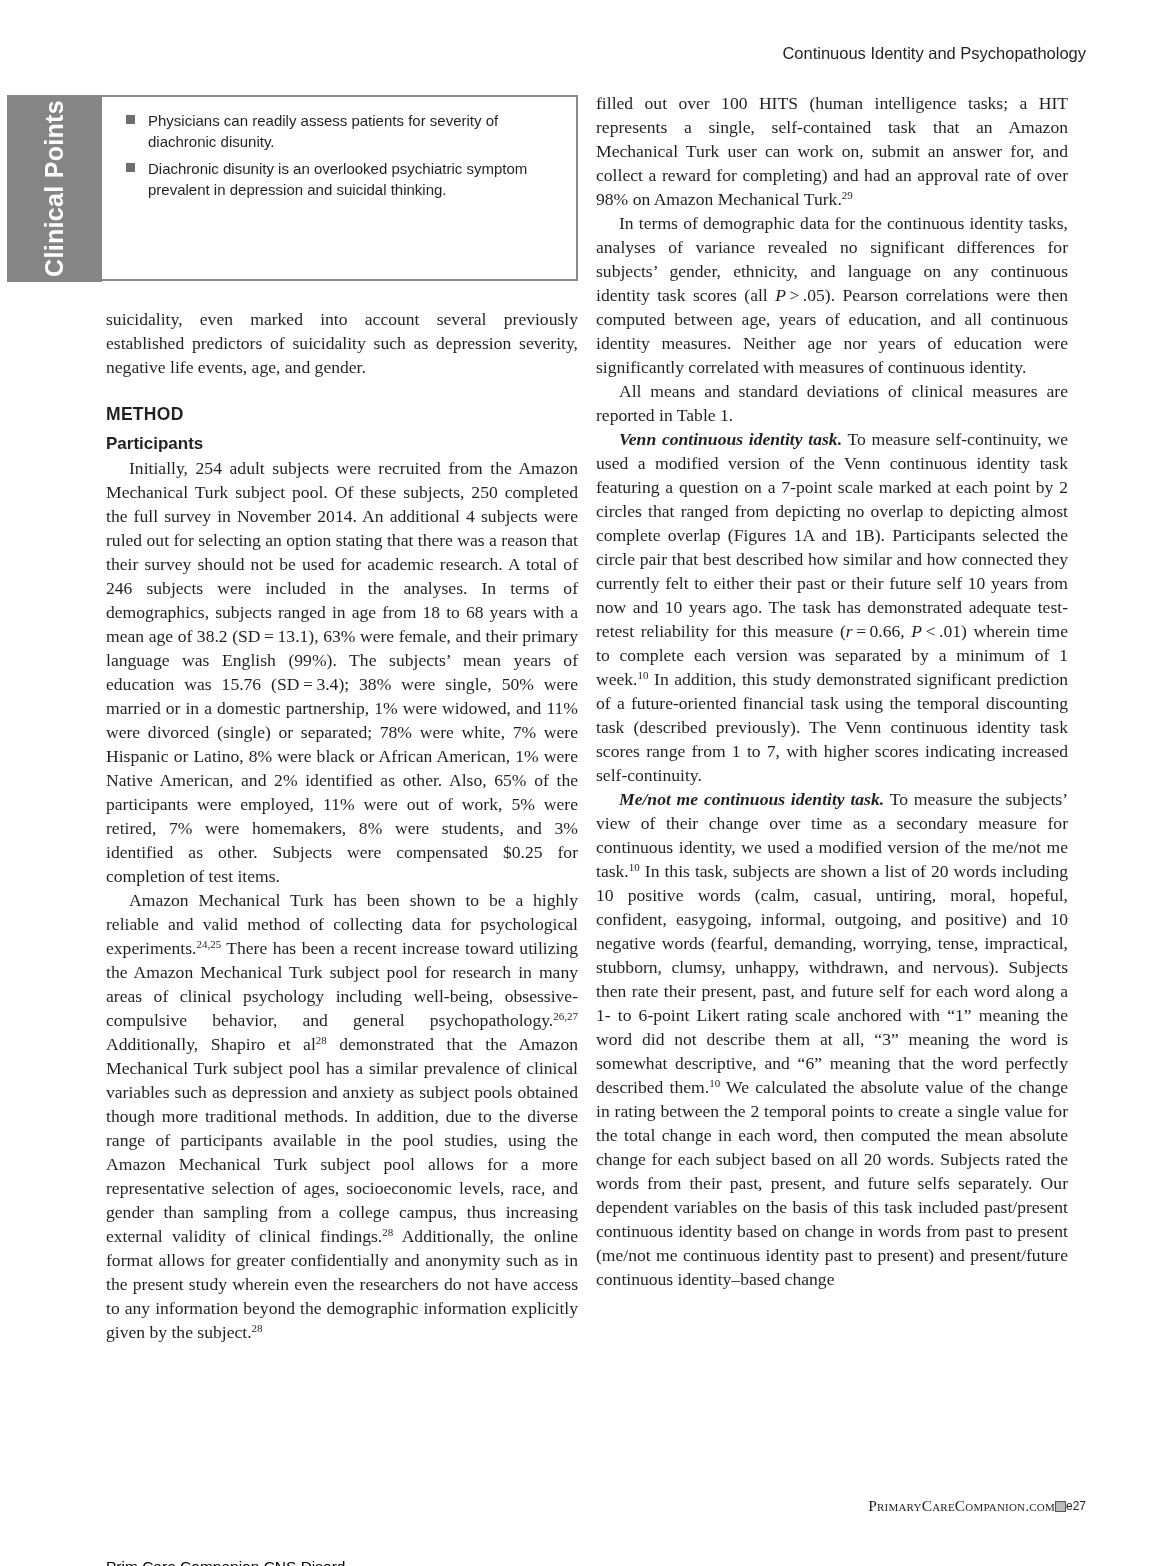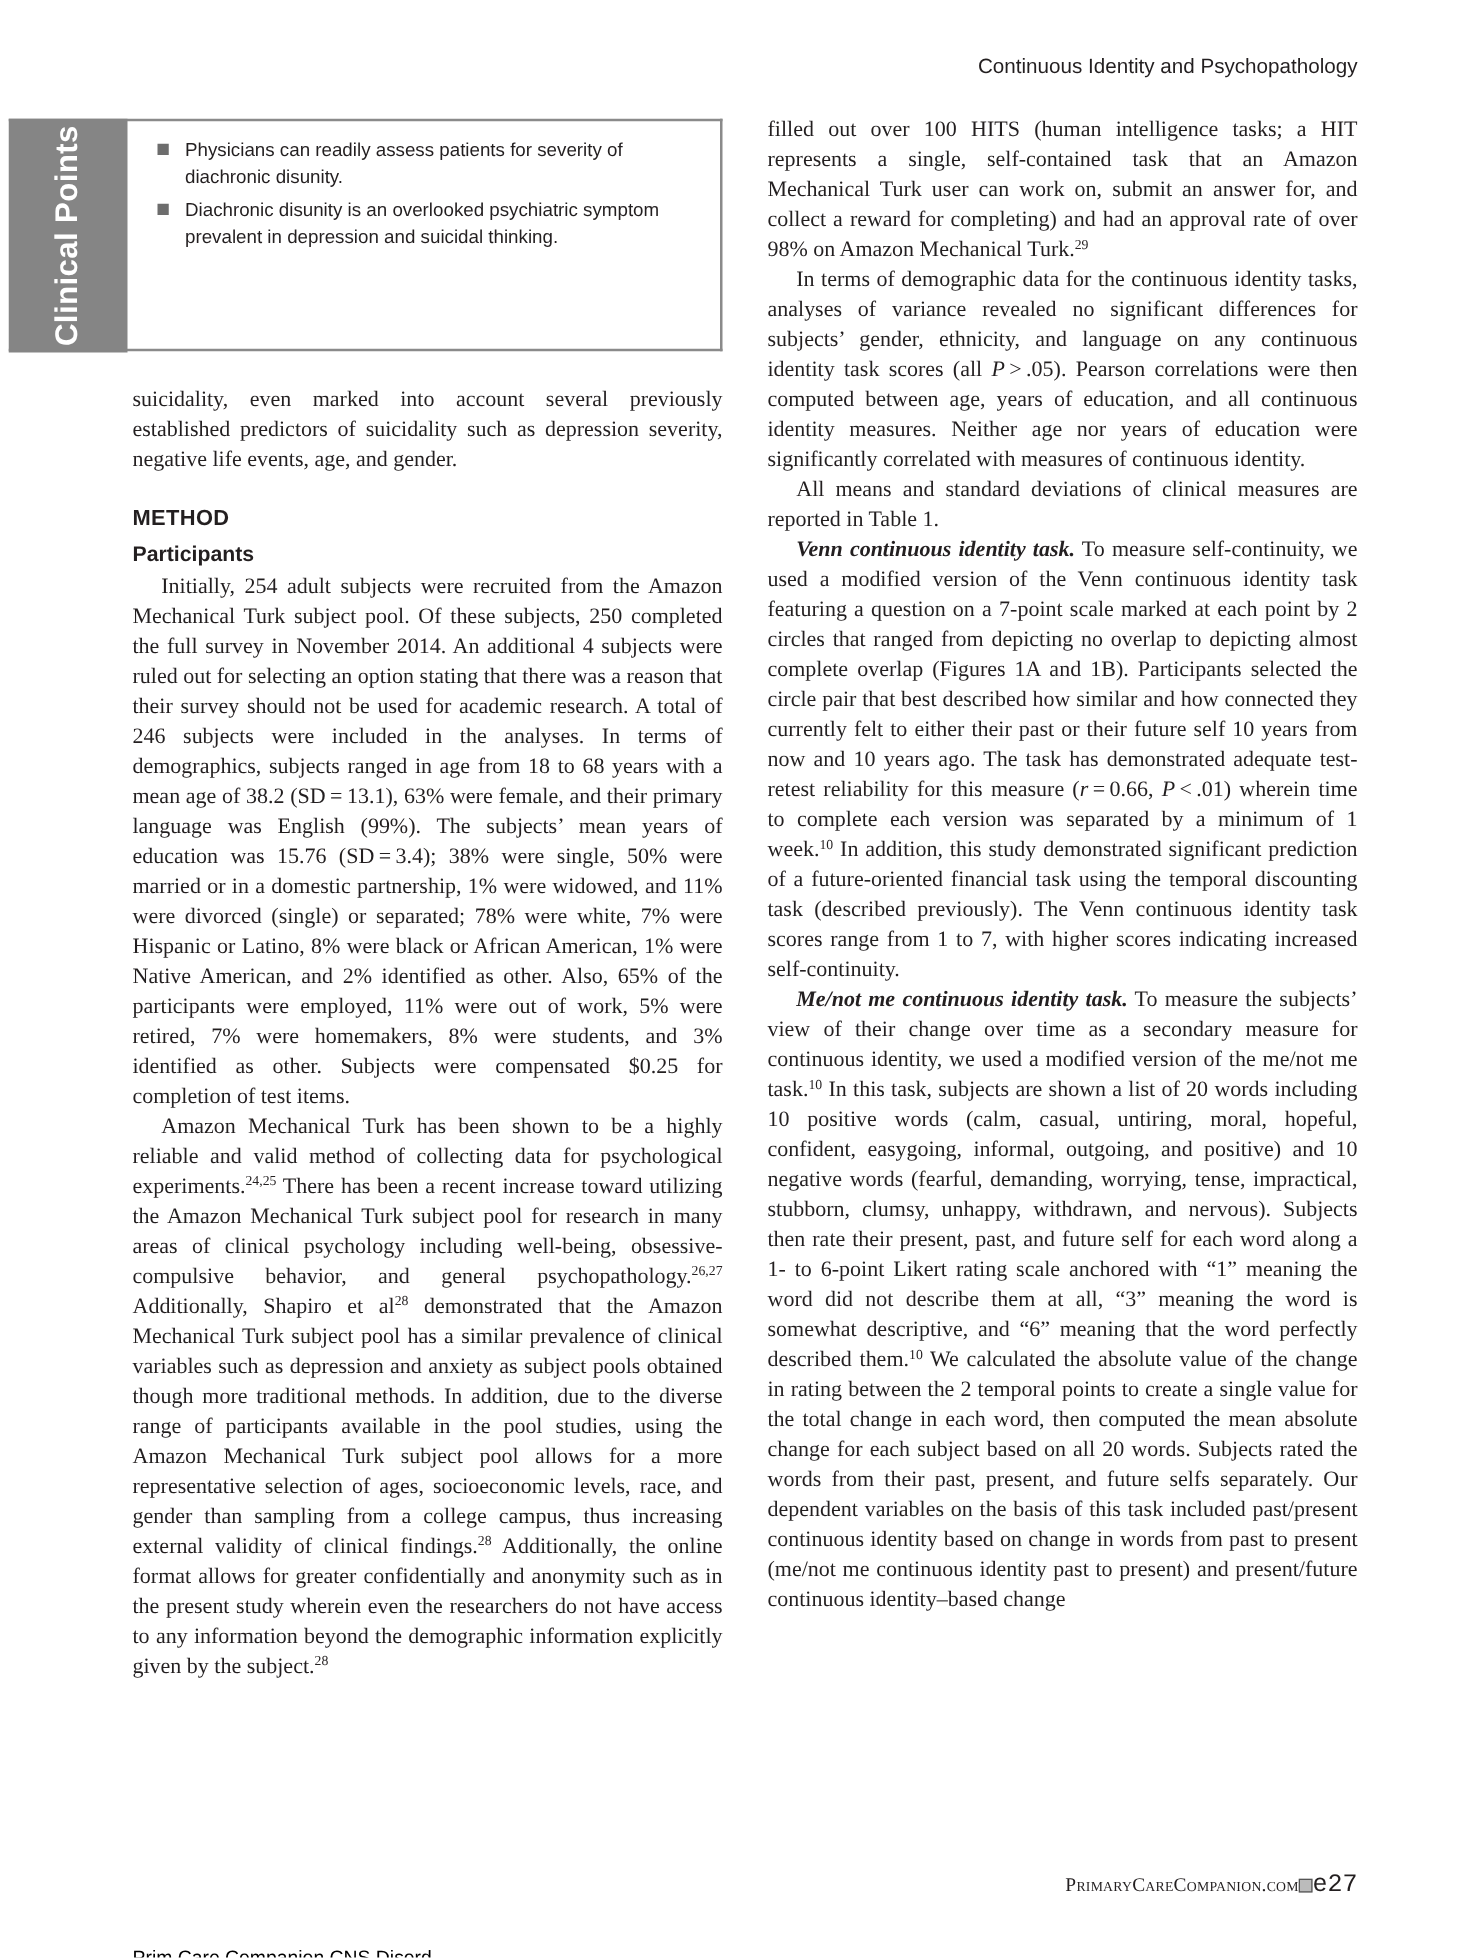--- a/index.html
+++ b/index.html
@@ -7,34 +7,34 @@
   .running-head { position: absolute; top: 44px; right: 84px; font-family: "Liberation Sans", sans-serif; font-size: 16.5px; color: #231f20; }
   .clinical-box { position: absolute; left: 7px; top: 95px; width: 571px; height: 186px; border: 2px solid #8a8a8a; border-left: none; box-sizing: border-box; background: #fff; }
   .clinical-tab { position: absolute; left: 7px; top: 95px; width: 95px; height: 187px; background: #858585; }
   .clinical-tab-label { position: absolute; left: 7px; top: 95px; width: 95px; height: 187px; display: flex; align-items: center; justify-content: center; }
   .clinical-tab-label span { transform: rotate(-90deg); white-space: nowrap; font-family: "Liberation Sans", sans-serif; font-weight: bold; font-size: 25px; color: #ffffff; letter-spacing: 0.3px; }
   .clinical-list { position: absolute; left: 126px; top: 110px; width: 440px; margin: 0; padding: 0; list-style: none; font-family: "Liberation Sans", sans-serif; font-size: 15px; line-height: 21px; color: #231f20; }
   .clinical-list li { position: relative; padding-left: 22px; margin-bottom: 6px; }
   .bullet { position: absolute; left: 0; top: 5px; width: 9px; height: 9px; background: #6d6d6d; display: inline-block; }
   .col { position: absolute; font-family: "Liberation Serif", serif; font-size: 17.6px; line-height: 24px; text-align: justify; color: #231f20; }
   .col-left { left: 106px; top: 307px; width: 472px; }
-  .col-right { left: 614px; top: 91px; width: 472px; }
+  .col-right { left: 596px; top: 91px; width: 472px; }
   .col p { margin: 0; text-indent: 23px; }
   .col p.noindent { text-indent: 0; }
   .h-method { font-family: "Liberation Sans", sans-serif; font-weight: bold; font-size: 17.5px; margin: 23px 0 6px 0; letter-spacing: 0.3px; }
   .h-sub { font-family: "Liberation Sans", sans-serif; font-weight: bold; font-size: 17px; margin: 0; line-height: 24px; }
   .h-sub.spaced { margin-top: 24px; }
   sup { font-size: 11px; line-height: 0; vertical-align: 6px; }
   .ital-bold { font-style: italic; font-weight: bold; }
   .ital { font-style: italic; }
   .footer-left { position: absolute; left: 106px; top: 1558px; font-family: "Liberation Sans", sans-serif; font-size: 15.5px; line-height: 18px; color: #000000; }
   .footer-right { position: absolute; right: 84px; top: 1497px; font-family: "Liberation Serif", serif; font-size: 15.5px; color: #231f20; display: flex; align-items: center; gap: 0; }
   .footer-right .site { font-variant: small-caps; letter-spacing: 0.2px; }
   .footer-right .page-box { width: 9px; height: 9px; border: 1px solid #555; background: #bbb; display: inline-block; }
-  .footer-right .page-num { font-family: Liberation Mono, monospace; font-size: 20px; }
+  .footer-right .page-num { font-family: Liberation Sans, sans-serif; font-size: 12px; }
 </style>
 </head>
 <body>
 
 <div class="running-head">Continuous Identity and Psychopathology</div>
 
 <div class="clinical-box"></div>
 <div class="clinical-tab"></div>
 <div class="clinical-tab-label">
   <span>Clinical Points</span>

